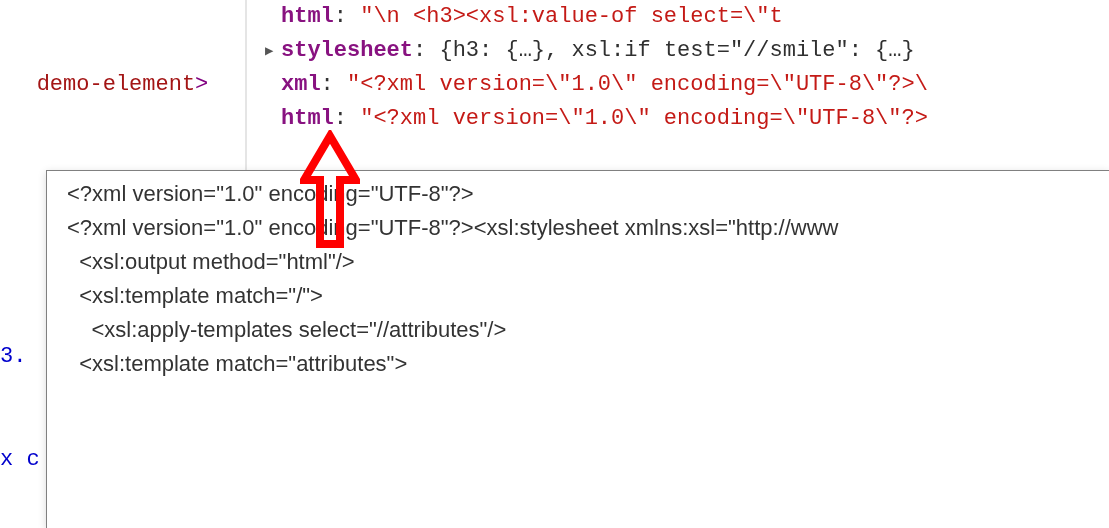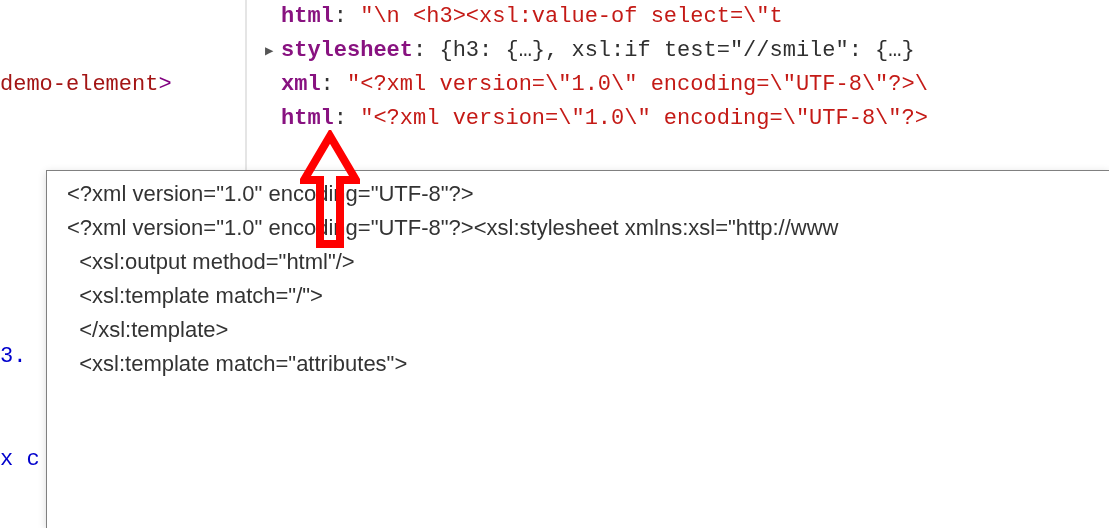--- a/index.html
+++ b/index.html
@@ -22,20 +22,21 @@
     position: absolute;
     left: 0;
     top: 0;
     width: 245px;
     height: 170px;
     line-height: 1.55;
     color: #333;
     white-space: pre;
     font-size: 22px;
     overflow: hidden;
+    text-align: center;
   }
   .left-panel .line { font-family: Consolas, "Courier New", monospace; }
   .c-darkblue { color: #0000cc; }
   .c-red { color: #a31515; }
   .c-purple { color: #800080; }
   .right-panel {
     position: absolute;
     left: 245px;
     top: 0;
     right: 0;
@@ -139,19 +140,19 @@
   
   
 </div>
 
 <div class="tooltip-panel">
   <div class="tline">&lt;?xml version="1.0" encoding="UTF-8"?&gt;</div>
   <div class="tline">&lt;?xml version="1.0" encoding="UTF-8"?&gt;&lt;xsl:stylesheet xmlns:xsl="http://www</div>
   <div class="tline">  &lt;xsl:output method="html"/&gt;</div>
   <div class="tline"></div>
   <div class="tline">  &lt;xsl:template match="/"&gt;</div>
-  <div class="tline">  &lt;/xsl:template&gt;</div>
+  <div class="tline">    &lt;xsl:apply-templates select="//attributes"/&gt;</div>
   <div class="tline">  &lt;xsl:template match="attributes"&gt;</div>
 </div>
 
 <svg class="arrow" viewBox="0 0 60 120">
   <path d="M30,6 L56,50 L40,50 L40,114 L20,114 L20,50 L4,50 Z" fill="none" stroke="#ff0000" stroke-width="8" stroke-linejoin="miter"></path>
 </svg>
 
 </body></html>

